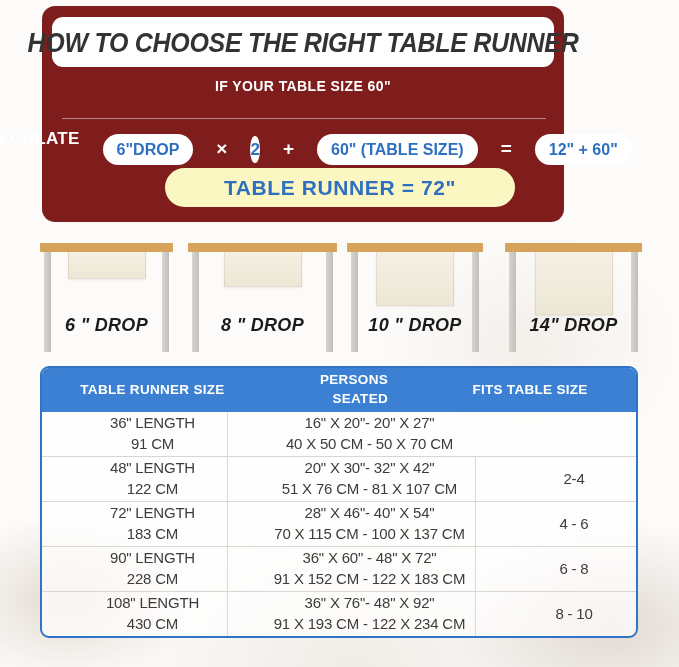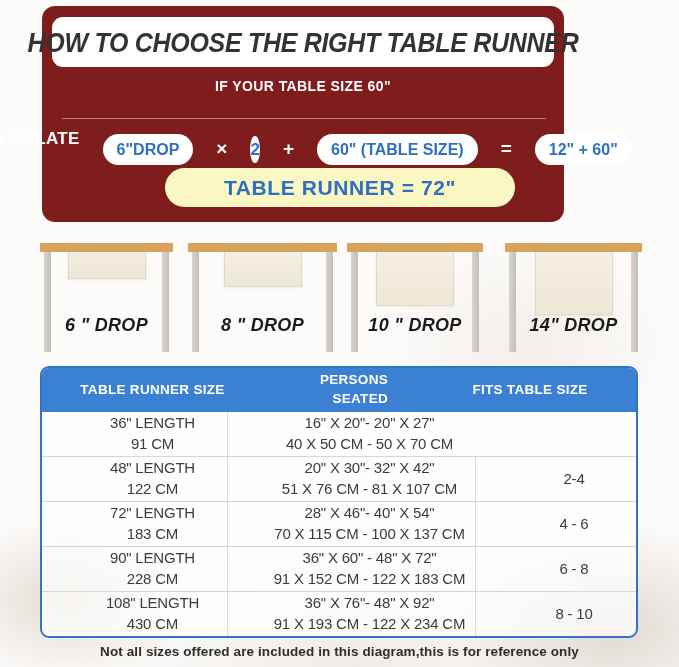--- a/index.html
+++ b/index.html
@@ -220,15 +220,14 @@
         <span>430 CM</span>
       </div>
       <div class="cell c2">
         <span>36" X 76"- 48" X 92"</span>
         <span>91 X 193 CM - 122 X 234 CM</span>
       </div>
       <div class="cell c3">8 - 10</div>
     </div>
   </div>
 
-  <div class="footer-note">Not all sizes offered are included in this diagram,this is for reference only</div>
 
 </div>
 
 </body></html>

